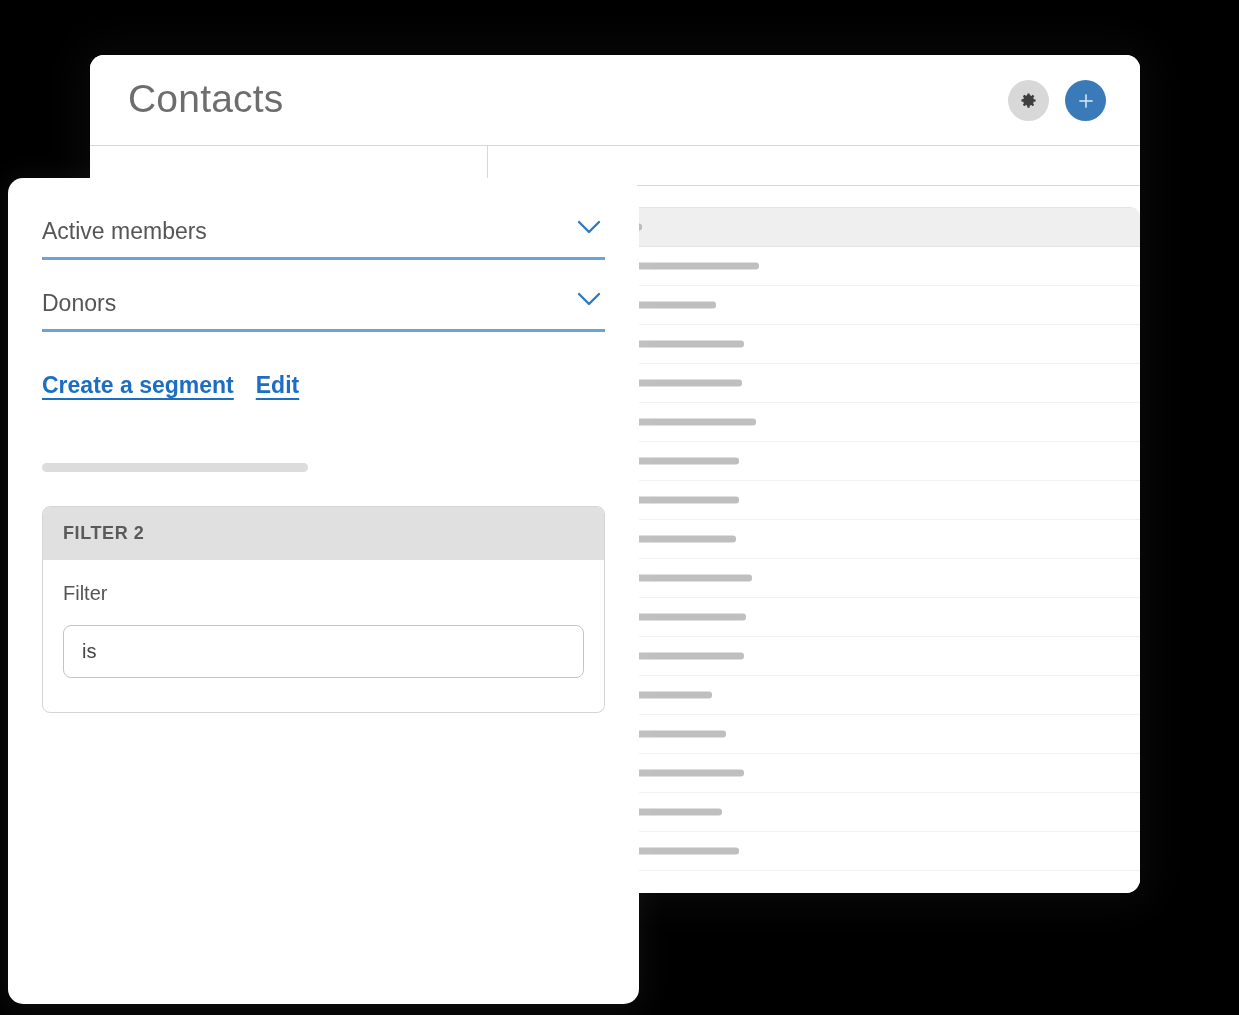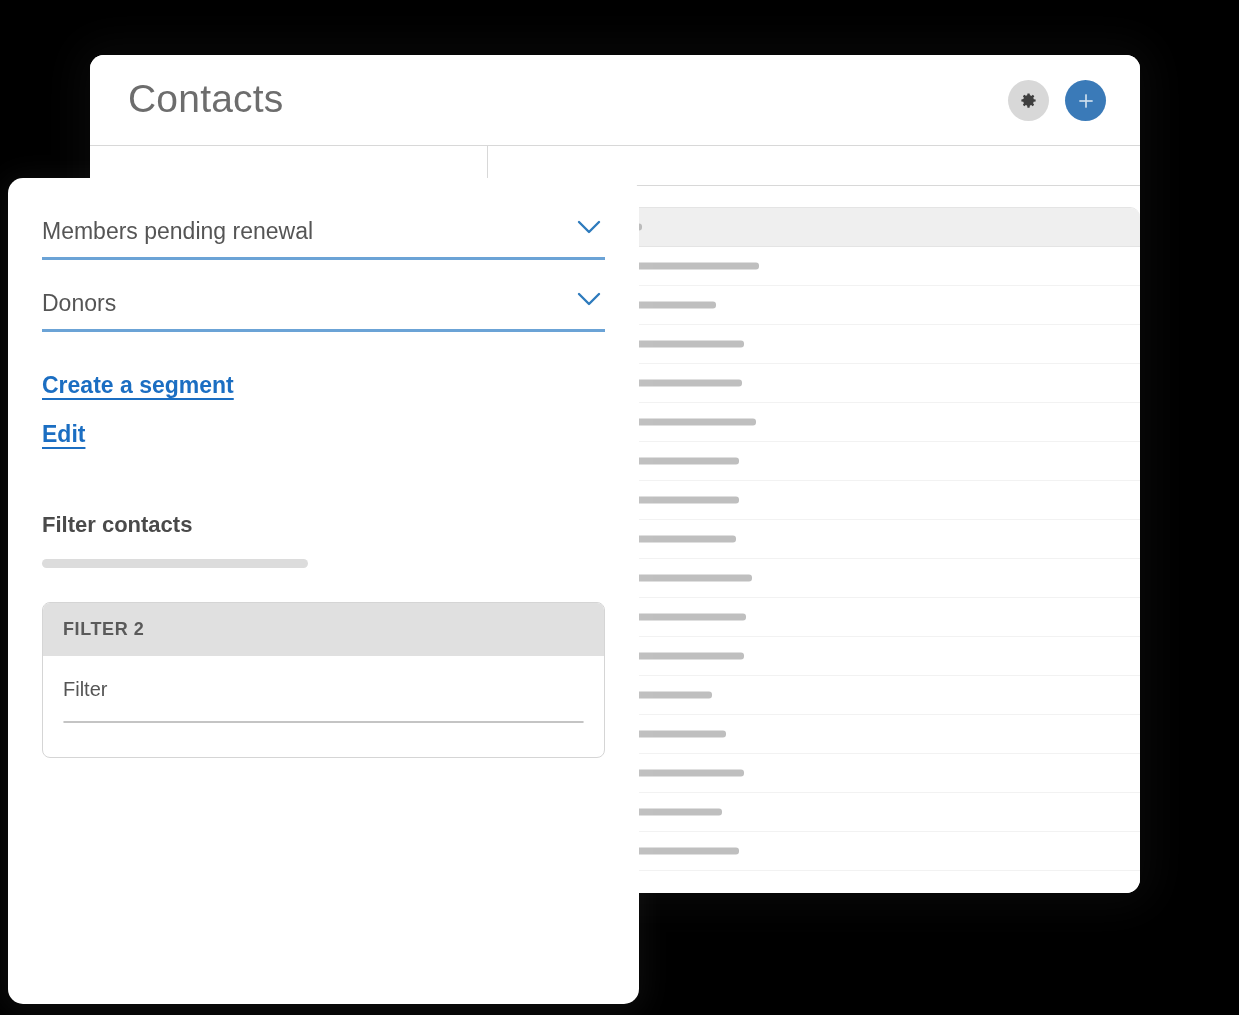--- a/index.html
+++ b/index.html
@@ -192,21 +192,20 @@
     top: 6px;
   }
   .chev svg { display: block; }
 
   .links-row {
     margin-top: 40px;
     margin-bottom: 64px;
     display: flex;
     align-items: baseline;
     gap: 22px;
-    flex-direction: column;
   }
   .dlg-link {
     font-size: 23px;
     font-weight: 700;
     color: #1b6ec2;
     text-decoration: underline;
     text-underline-offset: 5px;
     text-decoration-thickness: 2px;
     cursor: pointer;
   }
@@ -543,49 +542,49 @@
               <div class="bar" style="width: 155px; left: 10px;"></div>
             </div>
           </div>
         </div>
     </div>
   </div>
 
   <div class="dialog">
 
 
-
     <div class="select-row">
-      <span class="select-label">Members pending renewal</span>
+      <span class="select-label">Active members</span>
       <span class="chev">
         <svg width="24" height="15" viewBox="0 0 24 15">
             <path d="M2 2 L12 12 L22 2" stroke="#2e7bbd" stroke-width="2.4" fill="none" stroke-linecap="round" stroke-linejoin="round"></path>
           </svg>
       </span>
     </div>
+
 
     <div class="select-row">
       <span class="select-label">Donors</span>
       <span class="chev">
         <svg width="24" height="15" viewBox="0 0 24 15">
             <path d="M2 2 L12 12 L22 2" stroke="#2e7bbd" stroke-width="2.4" fill="none" stroke-linecap="round" stroke-linejoin="round"></path>
           </svg>
       </span>
     </div>
 
     <div class="links-row">
       <a class="dlg-link">Create a segment</a>
       <a class="dlg-link">Edit</a>
     </div>
 
-    <div class="filter-title">Filter contacts</div>
     <div class="placeholder-bar"></div>
 
     <div class="filter-card">
       <div class="filter-card-head">FILTER 2</div>
       <div class="filter-card-body">
         <div class="field-label">Filter</div>
         <div class="combo">
+          <div class="combo-item">is</div>
         </div>
       </div>
     </div>
   </div>
 </div>
 
 </body></html>

